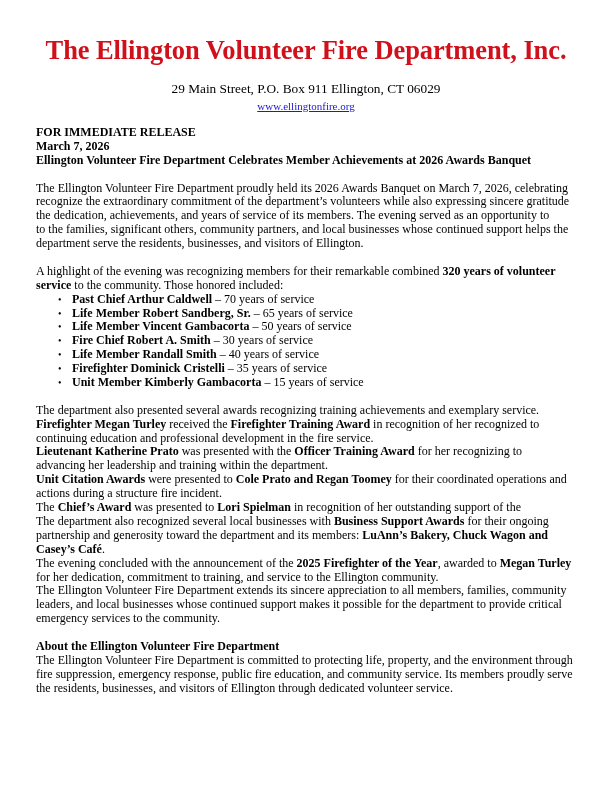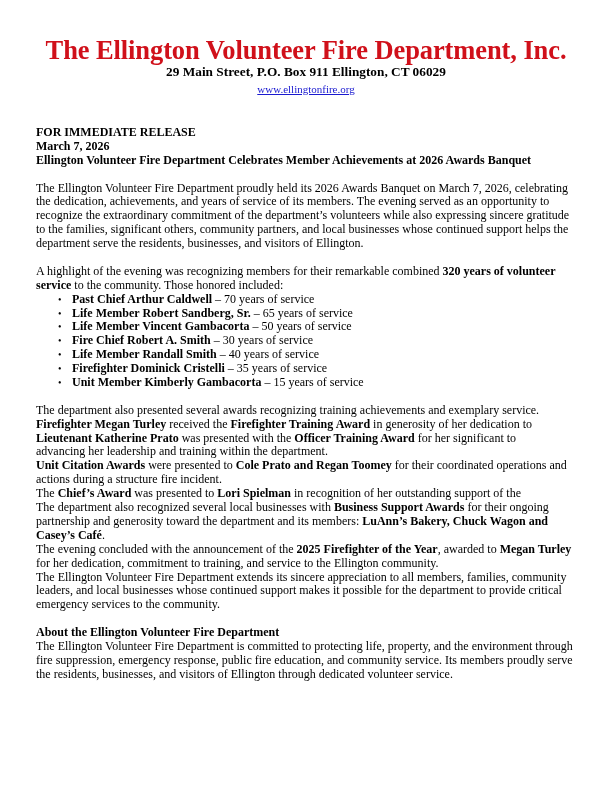--- a/index.html
+++ b/index.html
@@ -1,21 +1,21 @@
 <!DOCTYPE html>
 <html><head>
 <meta charset="utf-8">
 <style>
   html, body { margin: 0; padding: 0; background: #ffffff; }
   body { width: 612px; height: 792px; position: relative; overflow: hidden;
          font-family: "Liberation Serif", "DejaVu Serif", serif; color: #000; }
   .page { position: absolute; left: 0; top: 0; width: 612px; height: 792px; padding-left: 37px; }
   .letterhead { position: absolute; left: 0; top: 36px; width: 612px; text-align: center; }
   .org-name { font-weight: bold; color: #d0101a; font-size: 26.5px; line-height: 28px; letter-spacing: -0.1px; white-space: nowrap; }
-  .org-address { font-weight: bold; font-size: 13.3px; line-height: 14px; margin-top: 1px; white-space: nowrap; }
+  .org-address { font-weight: normal; font-size: 13.3px; line-height: 14px; margin-top: 18px; white-space: nowrap; }
   .org-website { font-size: 11px; line-height: 13px; color: #1a1ad0; text-decoration: underline; margin-top: 1px; display: inline-block; }
   .body { position: absolute; left: 36px; top: 126px; width: 545px; font-size: 12px; line-height: 13.9px; }
   .line { white-space: nowrap; display: block; height: 13.9px; }
   .b { font-weight: bold; }
   .gap { height: 13.9px; }
   ul.honorees { list-style: none; margin: 0; padding: 0; }
   ul.honorees li { position: relative; padding-left: 36px; height: 13.9px; white-space: nowrap; }
   ul.honorees li .bullet { position: absolute; left: 22px; top: 0; font-size: 10px; }
 </style>
 </head>
@@ -32,22 +32,22 @@
   <div class="body">
 
     <span class="line b">FOR IMMEDIATE RELEASE</span>
     <span class="line b">March 7, 2026</span>
     <span class="line b">Ellington Volunteer Fire Department Celebrates Member Achievements at 2026 Awards Banquet</span>
 
     <div class="gap"></div>
 
     <div>
       <span class="line">The Ellington Volunteer Fire Department proudly held its 2026 Awards Banquet on March 7, 2026, celebrating</span>
+      <span class="line">recognize the extraordinary commitment of the department’s volunteers while also expressing sincere gratitude</span>
       <span class="line">the dedication, achievements, and years of service of its members. The evening served as an opportunity to</span>
-      <span class="line">recognize the extraordinary commitment of the department’s volunteers while also expressing sincere gratitude</span>
       <span class="line">to the families, significant others, community partners, and local businesses whose continued support helps the</span>
       <span class="line">department serve the residents, businesses, and visitors of Ellington.</span>
     </div>
 
     <div class="gap"></div>
 
     <div>
       <span class="line"><span>A highlight of the evening was recognizing members for their remarkable combined </span><span class="b">320 years of volunteer</span></span>
       <span class="line"><span class="b">service</span><span> to the community. Those honored included:</span></span>
     </div>
@@ -60,23 +60,24 @@
       <li><span class="bullet">•</span><span class="b">Life Member Randall Smith</span><span> – 40 years of service</span></li>
       <li><span class="bullet">•</span><span class="b">Firefighter Dominick Cristelli</span><span> – 35 years of service</span></li>
       <li><span class="bullet">•</span><span class="b">Unit Member Kimberly Gambacorta</span><span> – 15 years of service</span></li>
     </ul>
 
     <div class="gap"></div>
 
     <div>
       <span class="line">The department also presented several awards recognizing training achievements and exemplary service.</span>
 
-      <span class="line"><span class="b">Firefighter Megan Turley</span><span> received the </span><span class="b">Firefighter Training Award</span><span> in generosity of her dedication to</span></span>
+      <span class="line"><span class="b">Firefighter Megan Turley</span><span> received the </span><span class="b">Firefighter Training Award</span><span> in recognition of her recognized to</span></span>
+      <span class="line">continuing education and professional development in the fire service.</span>
 
-      <span class="line"><span class="b">Lieutenant Katherine Prato</span><span> was presented with the </span><span class="b">Officer Training Award</span><span> for her significant to</span></span>
+      <span class="line"><span class="b">Lieutenant Katherine Prato</span><span> was presented with the </span><span class="b">Officer Training Award</span><span> for her recognizing to</span></span>
       <span class="line">advancing her leadership and training within the department.</span>
 
       <span class="line"><span class="b">Unit Citation Awards</span><span> were presented to </span><span class="b">Cole Prato and Regan Toomey</span><span> for their coordinated operations and</span></span>
       <span class="line">actions during a structure fire incident.</span>
 
       <span class="line"><span>The </span><span class="b">Chief’s Award</span><span> was presented to </span><span class="b">Lori Spielman</span><span> in recognition of her outstanding support of the</span></span>
 
       <span class="line"><span>The department also recognized several local businesses with </span><span class="b">Business Support Awards</span><span> for their ongoing</span></span>
       <span class="line"><span>partnership and generosity toward the department and its members: </span><span class="b">LuAnn’s Bakery, Chuck Wagon and</span></span>
       <span class="line"><span class="b">Casey’s Café</span><span>.</span></span>

